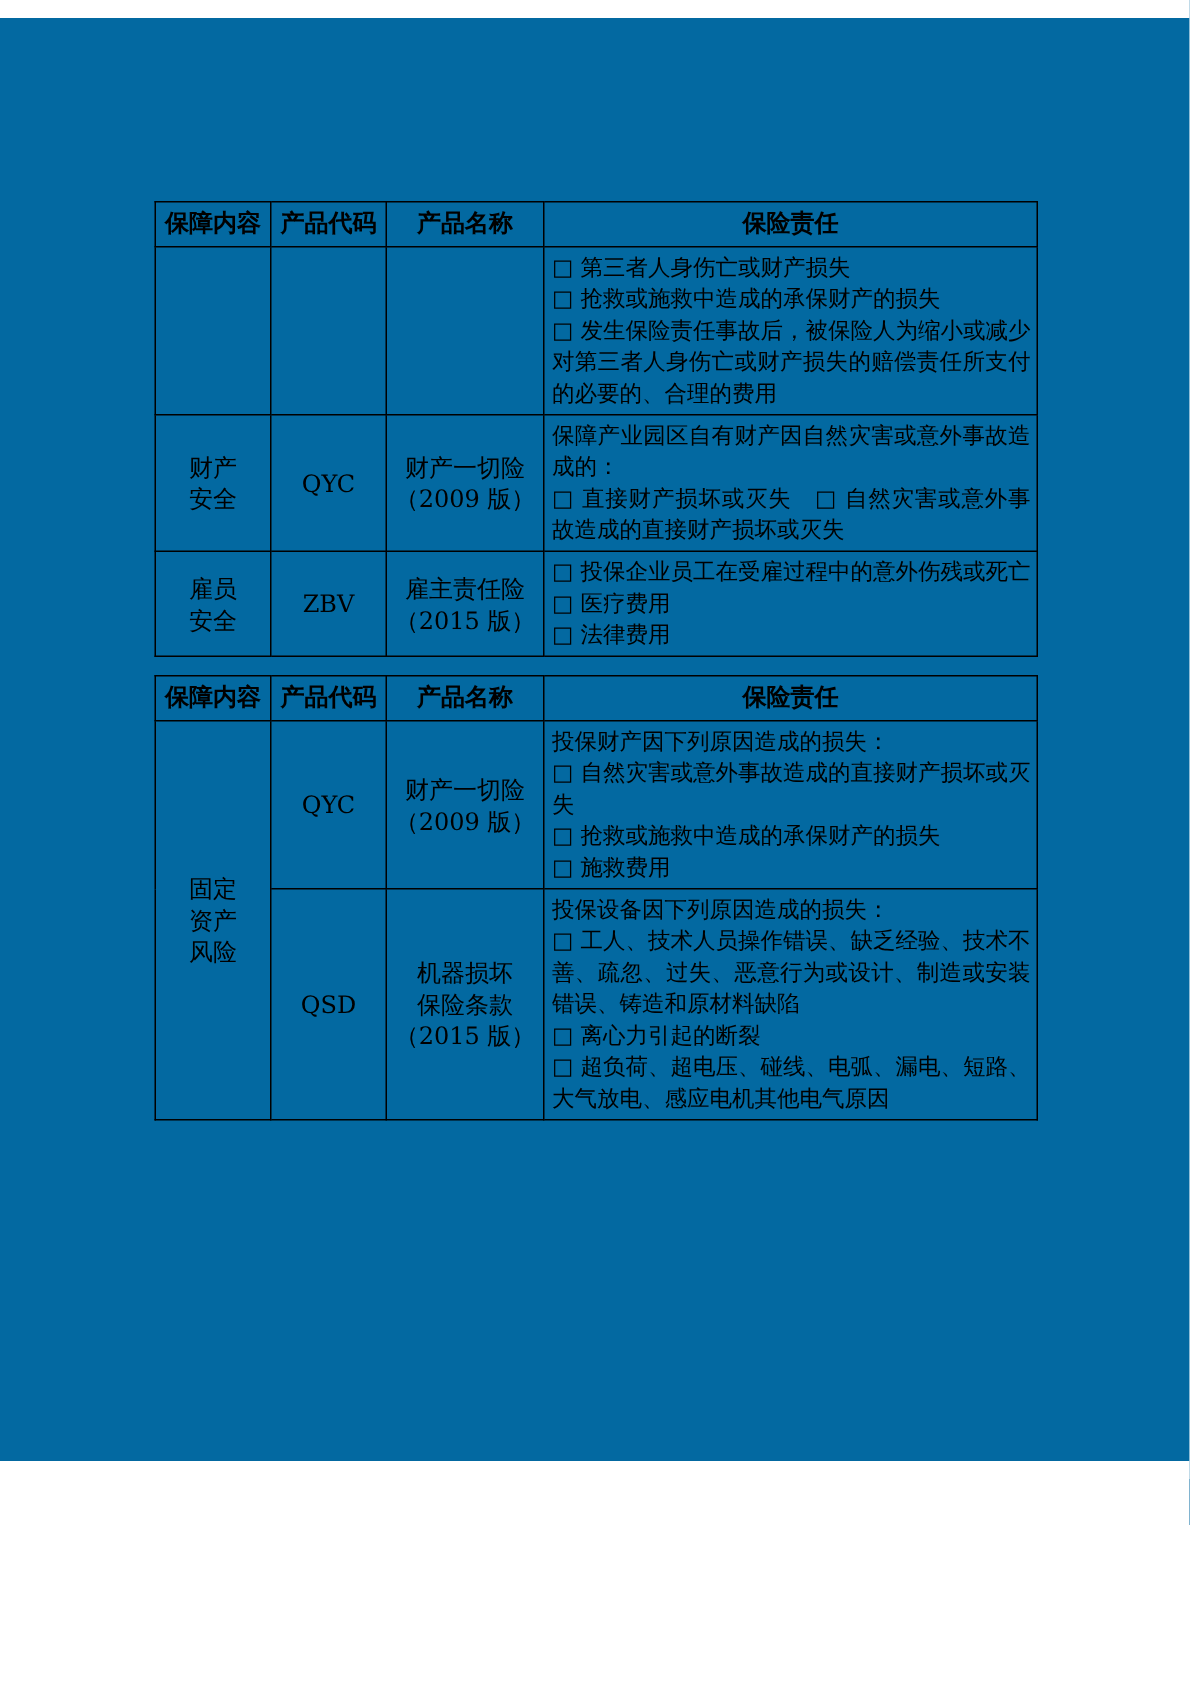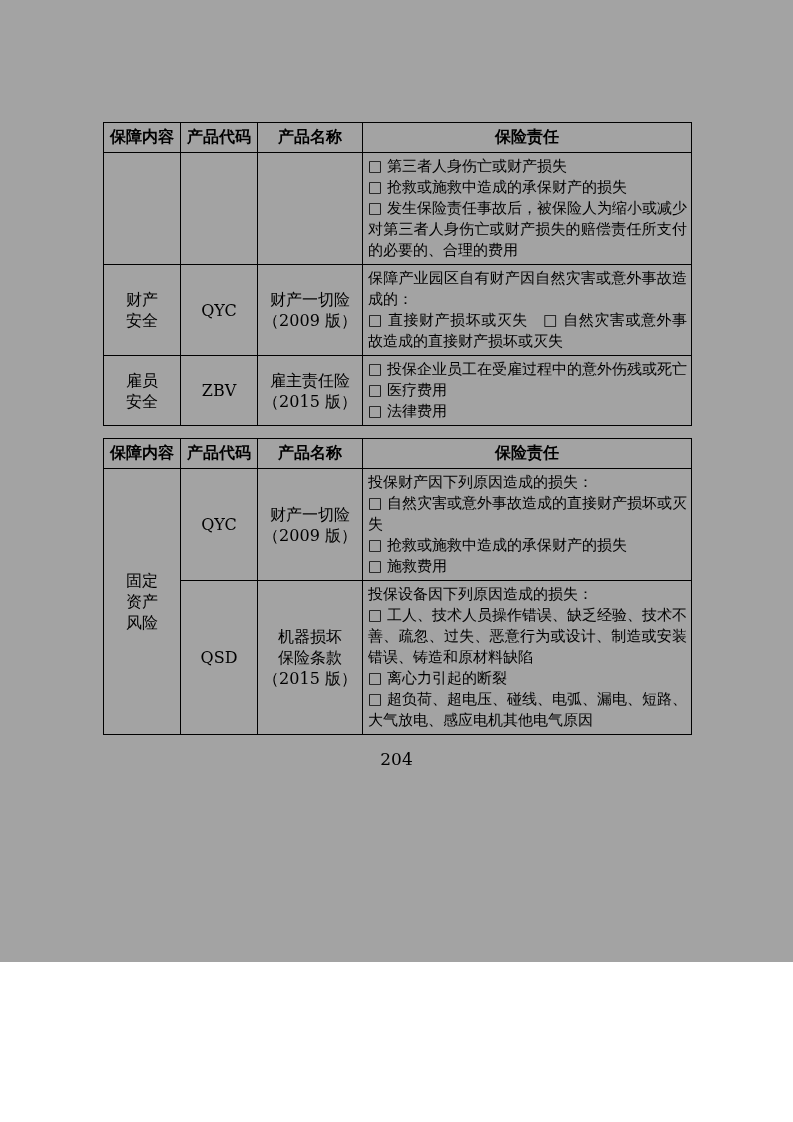--- a/index.html
+++ b/index.html
@@ -1,20 +1,20 @@
 <!DOCTYPE html>
 <html><head>
 <meta charset="utf-8">
 <style>
   * { margin:0; padding:0; box-sizing:border-box; }
   html,body { background:#ffffff; }
   .page {
-    width:793px; height:962px; background:#a3a3a3; color:#000;
+    width:793px; height:962px; background:#0369a1; color:#000;
     font-family:"DejaVu Serif","Liberation Serif",serif;
-    position:relative; overflow:hidden; margin:0 auto;
+    position:relative; overflow:hidden; margin:12px auto;
   }
   table.doc-table {
     border-collapse:collapse; table-layout:fixed;
     margin-left:103px; width:588px;
   }
   .doc-table th, .doc-table td { border:1px solid #000; }
   .doc-table th {
     font-size:16px; font-weight:bold; height:30px;
     text-align:center; vertical-align:middle; padding:2px;
   }
@@ -137,15 +137,14 @@
         <td class="cell-liab">
           <p>投保设备因下列原因造成的损失：</p>
           <p>□ 工人、技术人员操作错误、缺乏经验、技术不善、疏忽、过失、恶意行为或设计、制造或安装错误、铸造和原材料缺陷</p>
           <p>□ 离心力引起的断裂</p>
           <p>□ 超负荷、超电压、碰线、电弧、漏电、短路、大气放电、感应电机其他电气原因</p>
         </td>
       </tr>
     </tbody>
   </table>
 
-  <div class="page-number">204</div>
 
 </div>
 
 </body></html>

